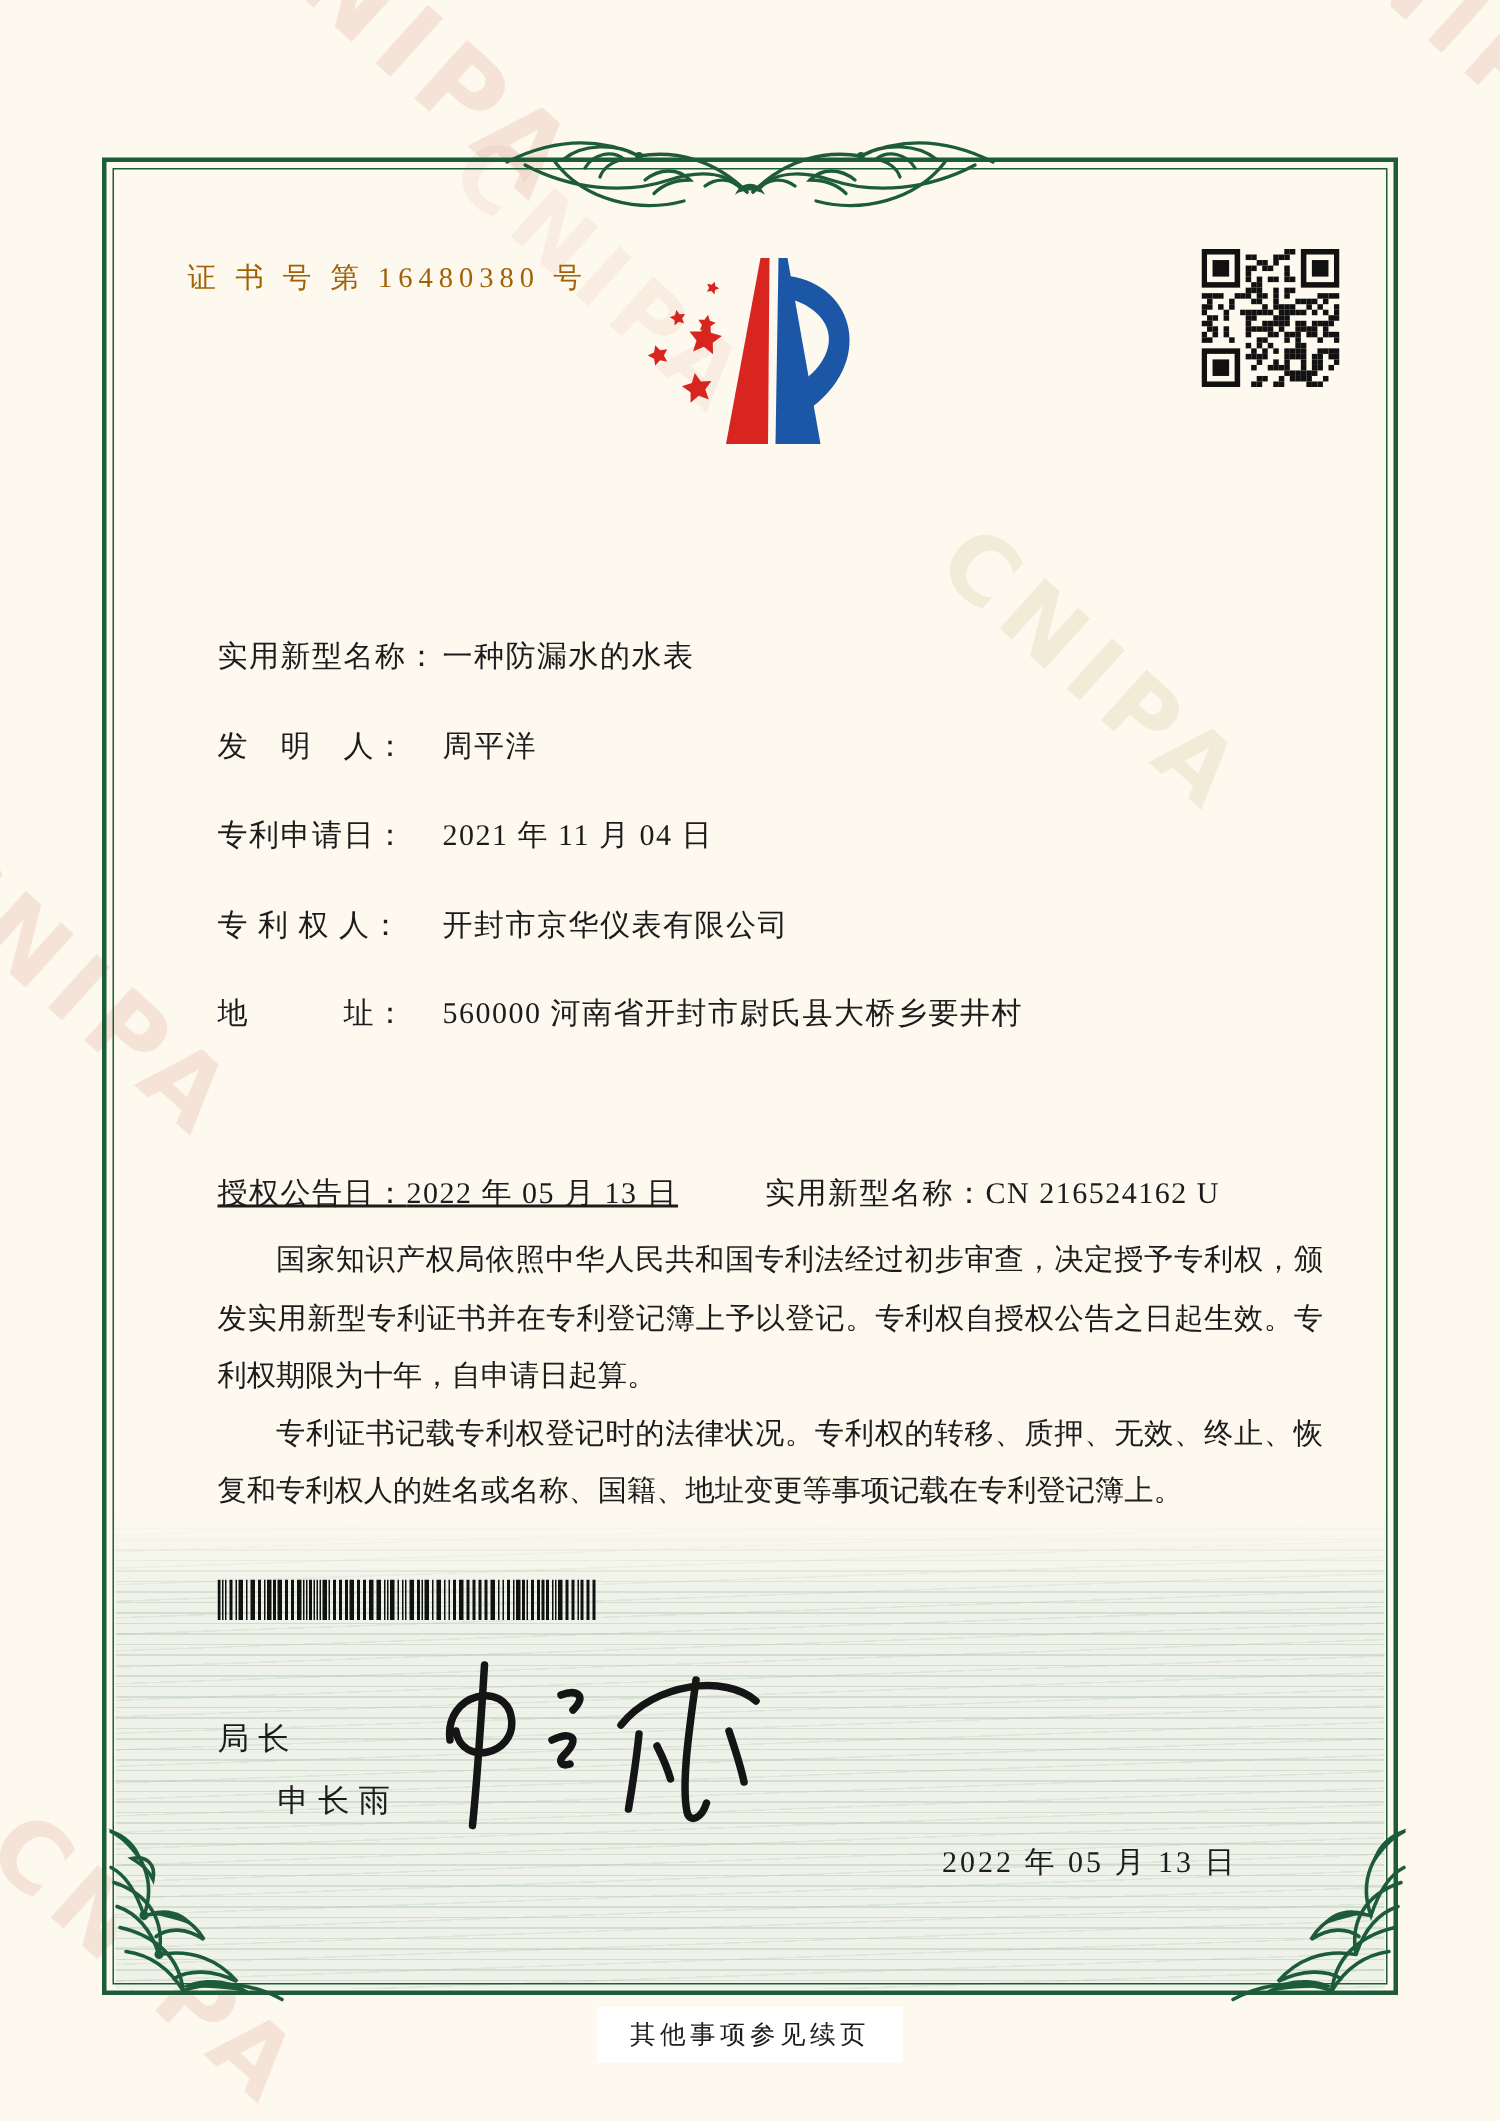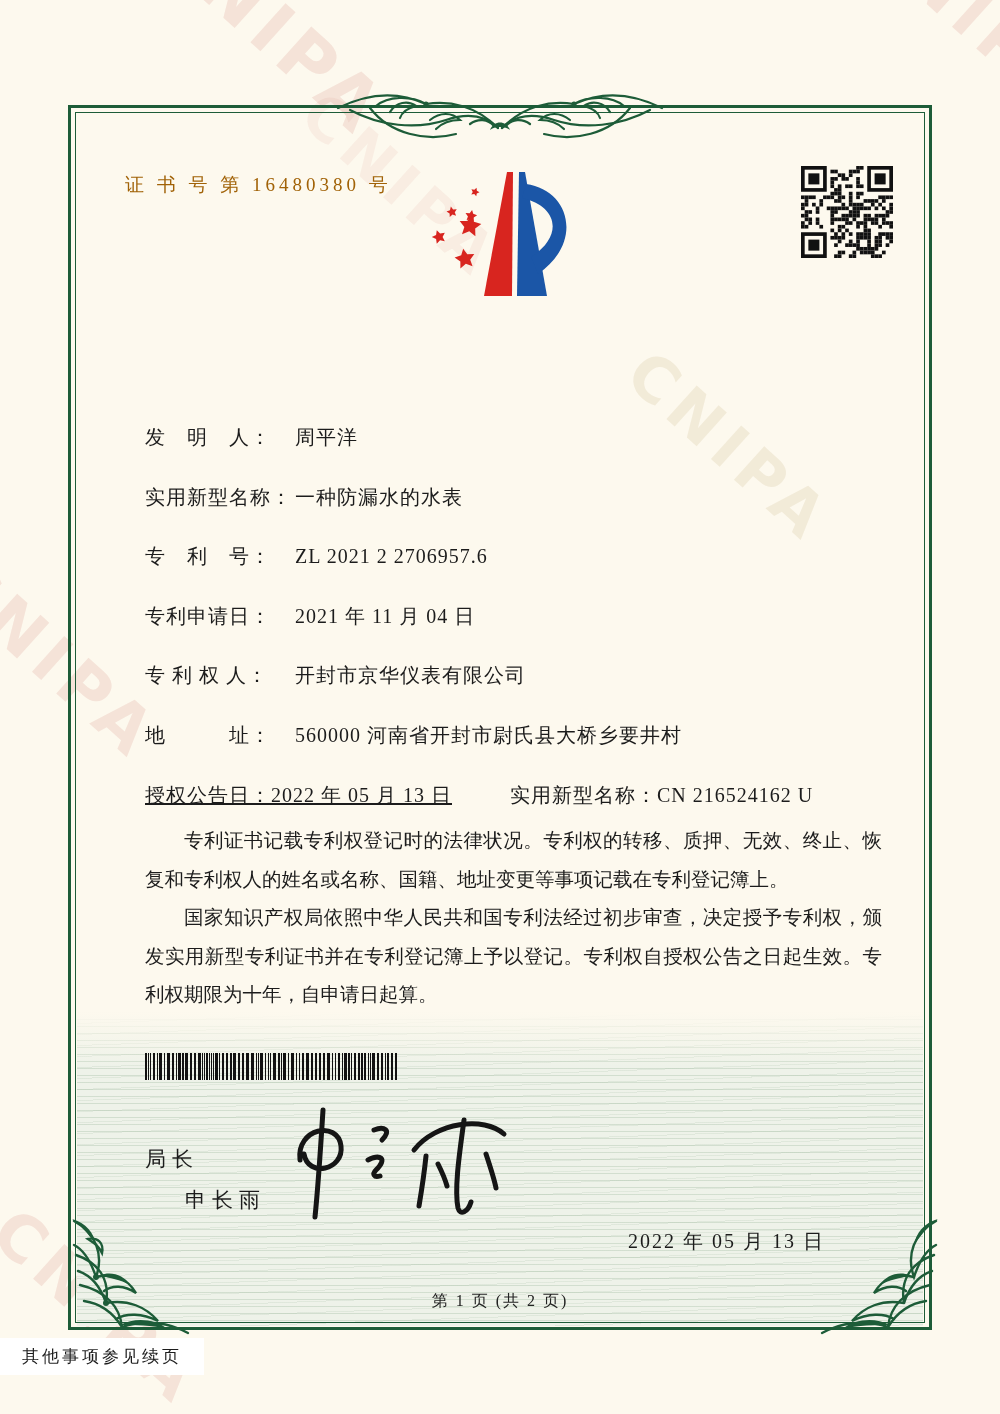--- a/index.html
+++ b/index.html
@@ -68,21 +68,21 @@
     text-align:justify;
   }
   .body-text p{margin:0;text-indent:2em;}
   
   .barcode{position:absolute;left:145px;top:1053px;width:256px;height:27px;}
   .sig-title{position:absolute;left:145px;top:1145px;font-size:21px;letter-spacing:6px;color:#1c1c1c;}
   .sig-name{position:absolute;left:145px;top:1186px;font-size:21px;letter-spacing:6px;color:#1c1c1c;margin-left:40px;}
   .sig-script{position:absolute;left:268px;top:1102px;}
   .issue-date{position:absolute;left:628px;top:1228px;font-size:20px;letter-spacing:2px;color:#1c1c1c;}
   .page-info{position:absolute;left:0;top:1291px;width:100%;text-align:center;font-size:16px;letter-spacing:2px;color:#222;}
-  .footer-note-wrap{position:absolute;left:0;top:1338px;width:100%;text-align:left;}
+  .footer-note-wrap{position:absolute;left:0;top:1338px;width:100%;text-align:center;}
   .footer-note{
     display:inline-block;background:#ffffff;padding:7px 22px;
     font-size:17px;letter-spacing:3px;color:#1c1c1c;
   }
   .ornament-top{position:absolute;left:330px;top:86px;}
   .corner-fl{position:absolute;}
   .corner-bl{left:66px;top:1215px;}
   .corner-br{left:814px;top:1215px;transform:scaleX(-1);}
 </style>
 </head>
@@ -395,36 +395,35 @@
       <rect x="18" y="0" width="7" height="7" fill="#111"></rect>
       <rect x="19" y="1" width="5" height="5" fill="#fdf9ee"></rect>
       <rect x="20" y="2" width="3" height="3" fill="#111"></rect>
       <rect x="0" y="18" width="7" height="7" fill="#111"></rect>
       <rect x="1" y="19" width="5" height="5" fill="#fdf9ee"></rect>
       <rect x="2" y="20" width="3" height="3" fill="#111"></rect>
     </svg>
 
 
   <div class="fields">
+    <div class="frow"><span class="lbl">实用新型名称：</span><span>一种防漏水的水表</span></div>
     <div class="frow"><span class="lbl">发　明　人：</span><span>周平洋</span></div>
-    <div class="frow"><span class="lbl">实用新型名称：</span><span>一种防漏水的水表</span></div>
-    <div class="frow"><span class="lbl">专　利　号：</span><span>ZL 2021 2 2706957.6</span></div>
     <div class="frow"><span class="lbl">专利申请日：</span><span>2021 年 11 月 04 日</span></div>
     <div class="frow"><span class="lbl">专 利 权 人：</span><span>开封市京华仪表有限公司</span></div>
     <div class="frow"><span class="lbl">地　　　址：</span><span>560000  河南省开封市尉氏县大桥乡要井村</span></div>
   </div>
 
   <div class="grant-row">
     <span>授权公告日：</span><span>2022 年 05 月 13 日</span>
     <span class="grant-no"><span>实用新型名称：</span><span>CN 216524162 U</span></span>
   </div>
 
   <div class="body-text">
+    <p>国家知识产权局依照中华人民共和国专利法经过初步审查，决定授予专利权，颁发实用新型专利证书并在专利登记簿上予以登记。专利权自授权公告之日起生效。专利权期限为十年，自申请日起算。</p>
     <p>专利证书记载专利权登记时的法律状况。专利权的转移、质押、无效、终止、恢复和专利权人的姓名或名称、国籍、地址变更等事项记载在专利登记簿上。</p>
-    <p>国家知识产权局依照中华人民共和国专利法经过初步审查，决定授予专利权，颁发实用新型专利证书并在专利登记簿上予以登记。专利权自授权公告之日起生效。专利权期限为十年，自申请日起算。</p>
   </div>
 
   <svg class="barcode" id="barcode-svg" viewBox="0 0 256 27" preserveAspectRatio="none">
       <rect x="0" y="0" width="2" height="27" fill="#111"></rect>
       <rect x="3" y="0" width="1" height="27" fill="#111"></rect>
       <rect x="5" y="0" width="1" height="27" fill="#111"></rect>
       <rect x="8" y="0" width="2" height="27" fill="#111"></rect>
       <rect x="12" y="0" width="1" height="27" fill="#111"></rect>
       <rect x="14" y="0" width="3" height="27" fill="#111"></rect>
       <rect x="19" y="0" width="1" height="27" fill="#111"></rect>
@@ -507,19 +506,18 @@
       <path d="M146,48 C168,20 216,14 236,32"></path>
       <path d="M196,18 C192,48 186,86 190,106 C192,114 200,110 203,100"></path>
       <path d="M158,54 C156,74 153,92 151,104"></path>
       <path d="M218,52 C222,64 226,76 228,86"></path>
       <path d="M170,62 C174,70 177,77 179,84"></path>
     </g>
   </svg>
 
   <div class="issue-date">2022 年 05 月 13 日</div>
 
-  <div class="page-info">第 1 页 (共 2 页)</div>
 
   <div class="footer-note-wrap">
     <span class="footer-note">其他事项参见续页</span>
   </div>
 
 </div>
 
 </body></html>

